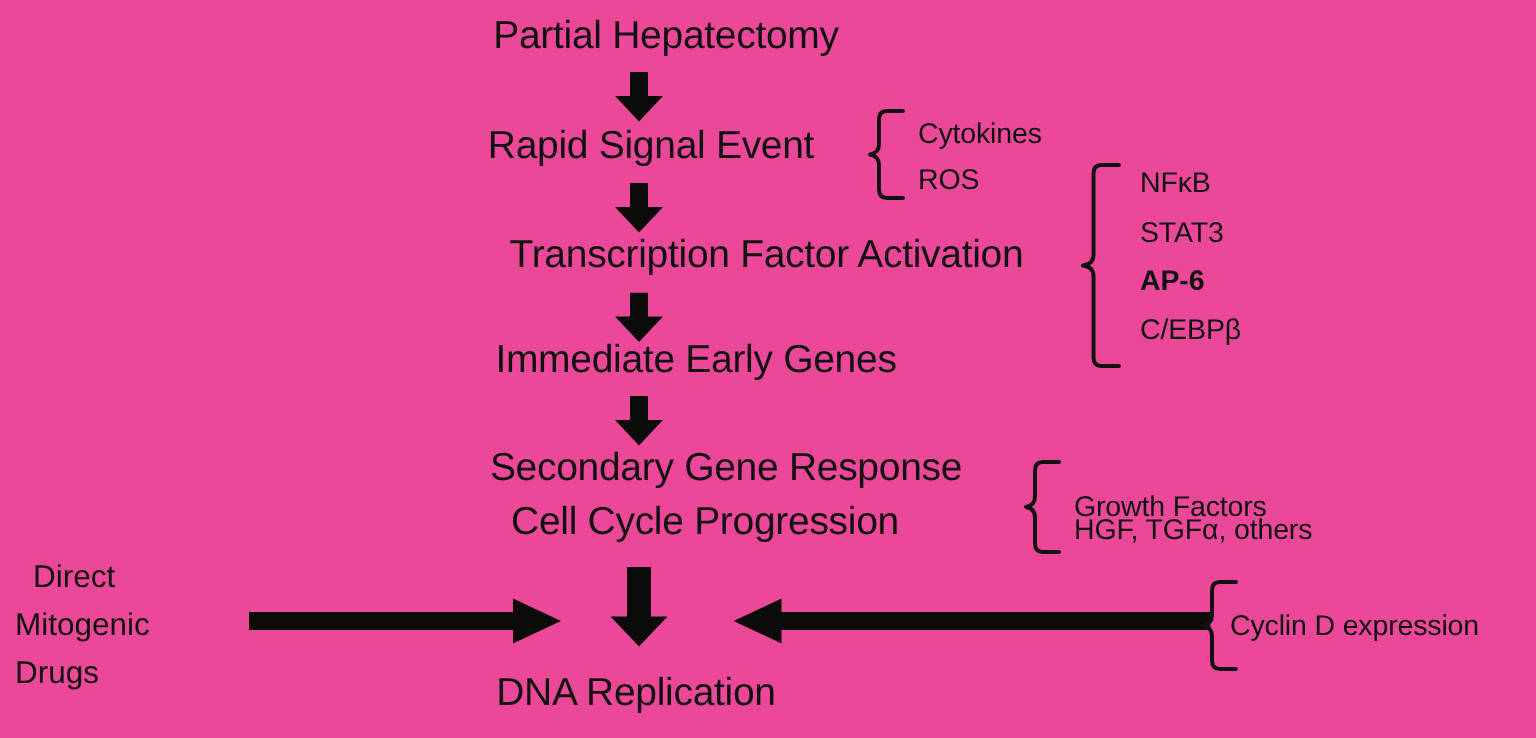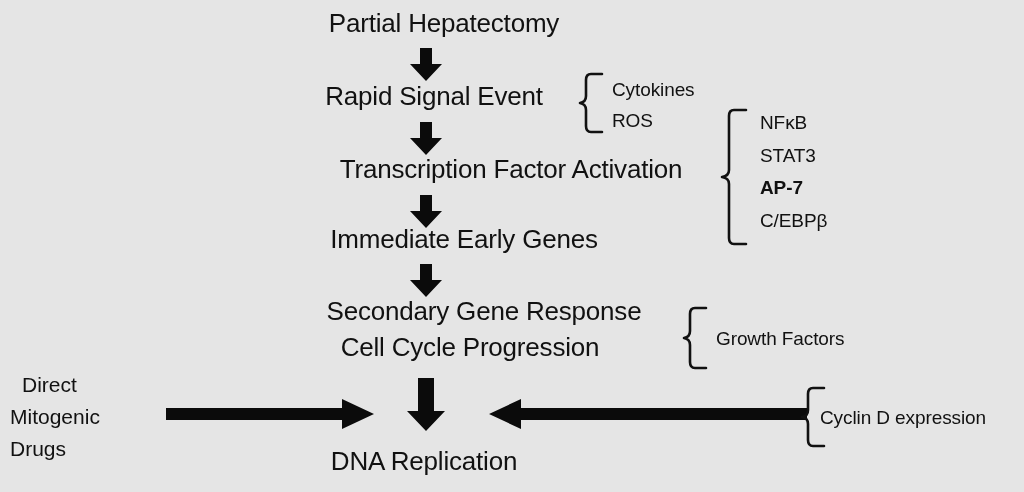--- a/index.html
+++ b/index.html
@@ -5,21 +5,21 @@
 <style>
   html, body {
     margin: 0;
     padding: 0;
     background: #ffffff;
   }
   #canvas {
     position: relative;
     width: 1024px;
     height: 492px;
-    background: #e5e5e5;
+    background: #ec4899;
     font-family: "Liberation Sans", "DejaVu Sans", sans-serif;
     color: #0d0d0d;
     overflow: hidden;
   }
   .node {
     position: absolute;
     font-size: 26px;
     line-height: 1.06;
     white-space: nowrap;
     color: #111111;
@@ -119,24 +119,25 @@
 
   <svg class="brace-svg" style="left:800px; top:386px;" width="28" height="62" viewBox="0 0 28 62">
     <path class="brace-stroke" d="M24 2 H13 Q8 2 8 8 V24 Q8 30 2 31 Q8 32 8 38 V54 Q8 60 13 60 H24"></path>
   </svg>
 
   <div class="side-text" style="left:612px; top:77px;">Cytokines</div>
   <div class="side-text" style="left:612px; top:108px;">ROS</div>
 
   <div class="side-text" style="left:760px; top:110px;">NFκB</div>
   <div class="side-text" style="left:760px; top:143px;">STAT3</div>
-  <div class="side-text bold" style="left:760px; top:175px;">AP-7</div>
+  <div class="side-text bold" style="left:760px; top:175px;">AP-6</div>
   <div class="side-text" style="left:760px; top:208px;">C/EBPβ</div>
 
   <div class="side-text" style="left:716px; top:311px;margin-top:15px;">Growth Factors</div>
+  <div class="side-text" style="left:716px; top:341px;">HGF, TGFα, others</div>
 
   <div class="side-text" style="left:820px; top:405px;">Cyclin D expression</div>
 
   <div class="left-label" style="left:22px; top:369px;">Direct</div>
   <div class="left-label" style="left:10px; top:401px;">Mitogenic</div>
   <div class="left-label" style="left:10px; top:433px;text-align:right;">Drugs</div>
 
 </div>
 
 </body></html>

